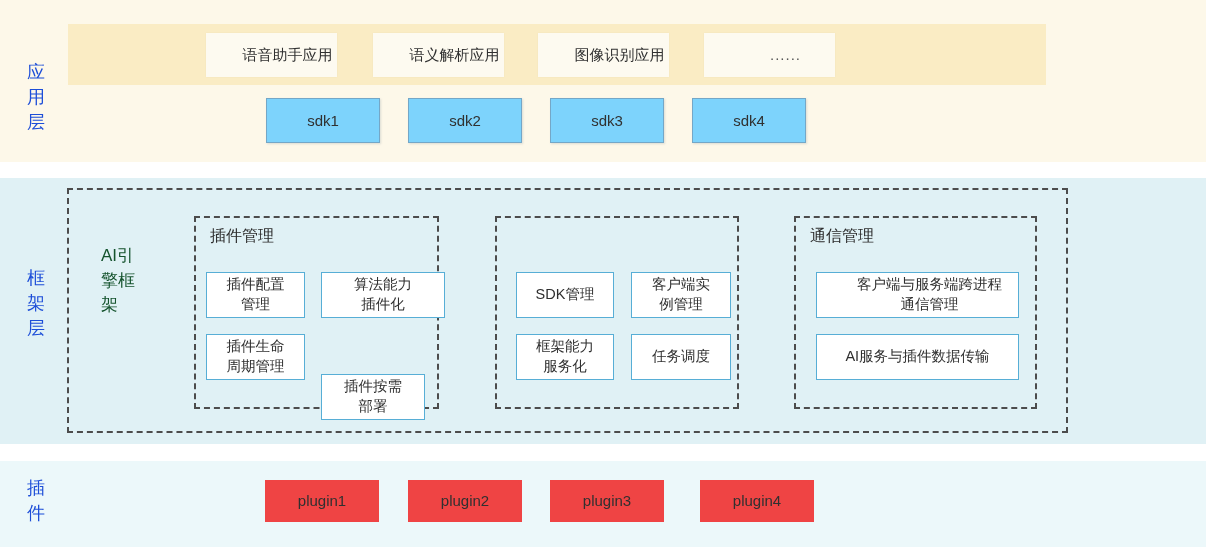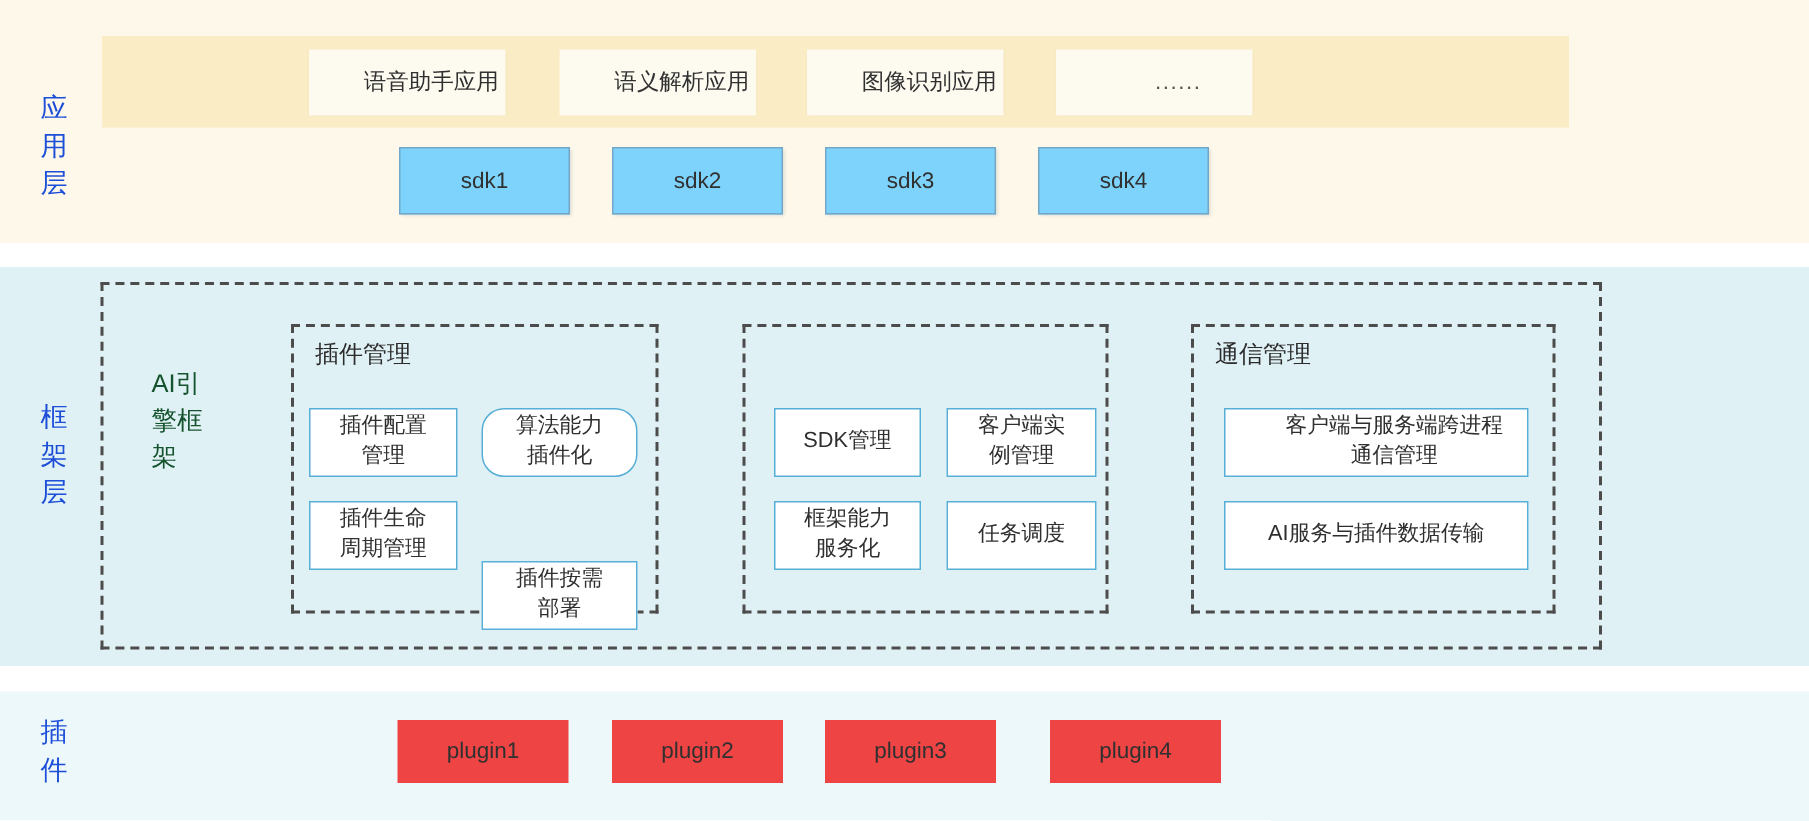--- a/index.html
+++ b/index.html
@@ -77,21 +77,21 @@
 
   <div class="dashed-outer">
     <div class="engine-label">AI引擎框架</div>
 
     <div class="group" style="left:125px;width:245px;">
       <div class="group-title">插件管理</div>
       <div class="ibox" style="left:10px;top:54px;width:99px;height:46px;">
         <span>插件配置</span>
         <span>管理</span>
       </div>
-      <div class="ibox" style="left:125px;top:54px;width:104px;height:46px;border-radius:15px;">
+      <div class="ibox" style="left:125px;top:54px;width:124px;height:46px;">
         <span>算法能力</span>
         <span>插件化</span>
       </div>
       <div class="ibox" style="left:10px;top:116px;width:99px;height:46px;">
         <span>插件生命</span>
         <span>周期管理</span>
       </div>
       <div class="ibox" style="left:125px;top:116px;width:104px;height:46px;margin-top:40px;">
         <span>插件按需</span>
         <span>部署</span>

